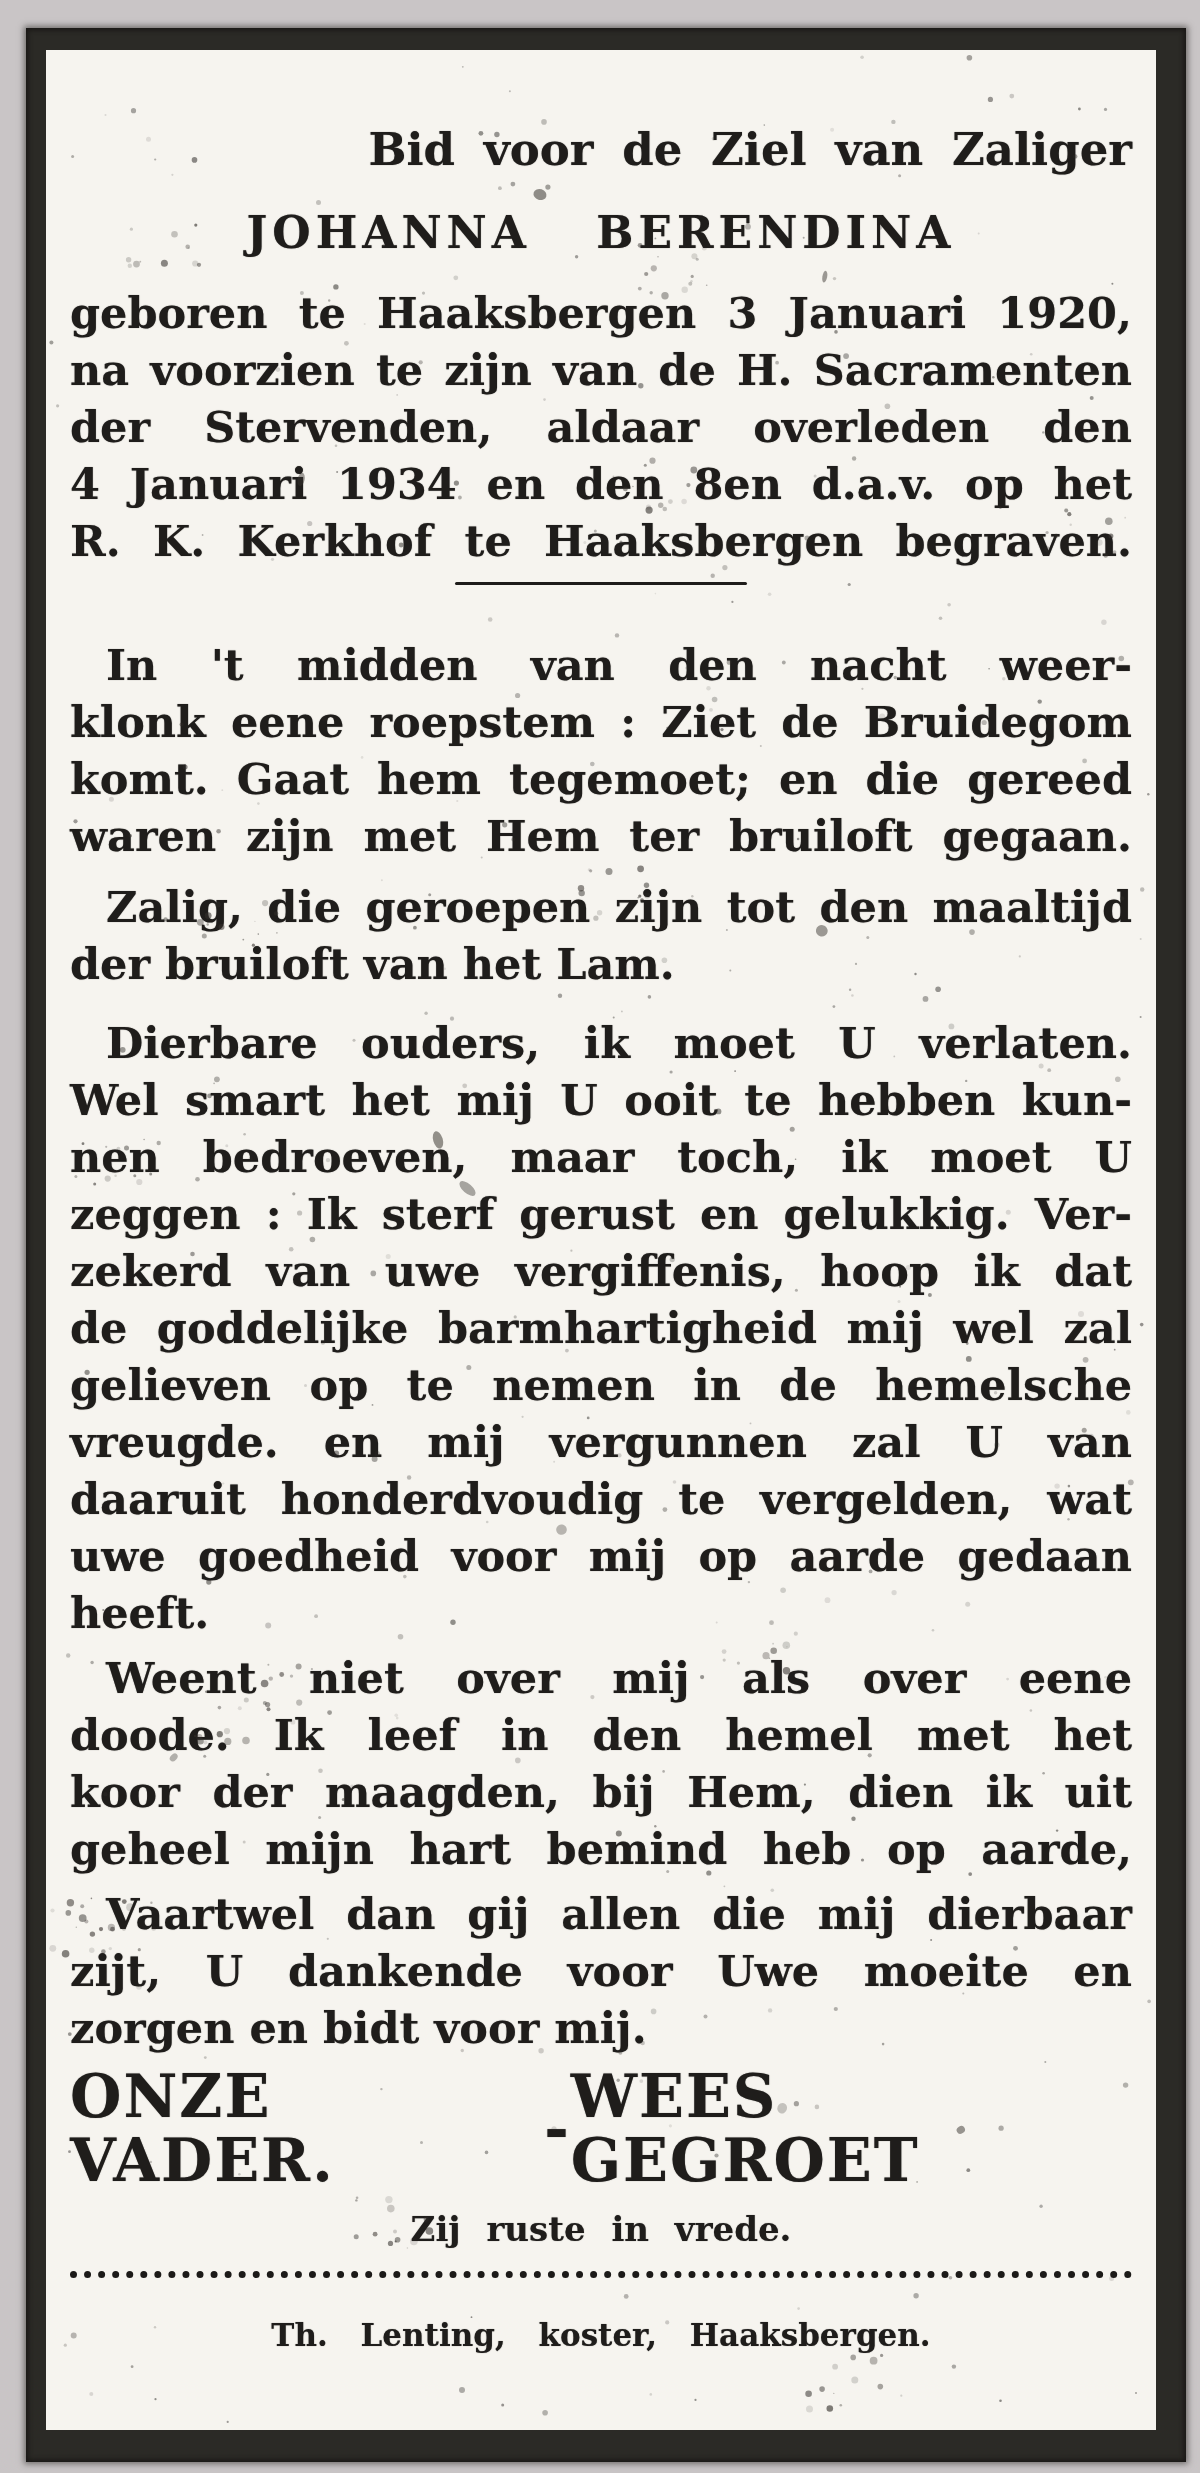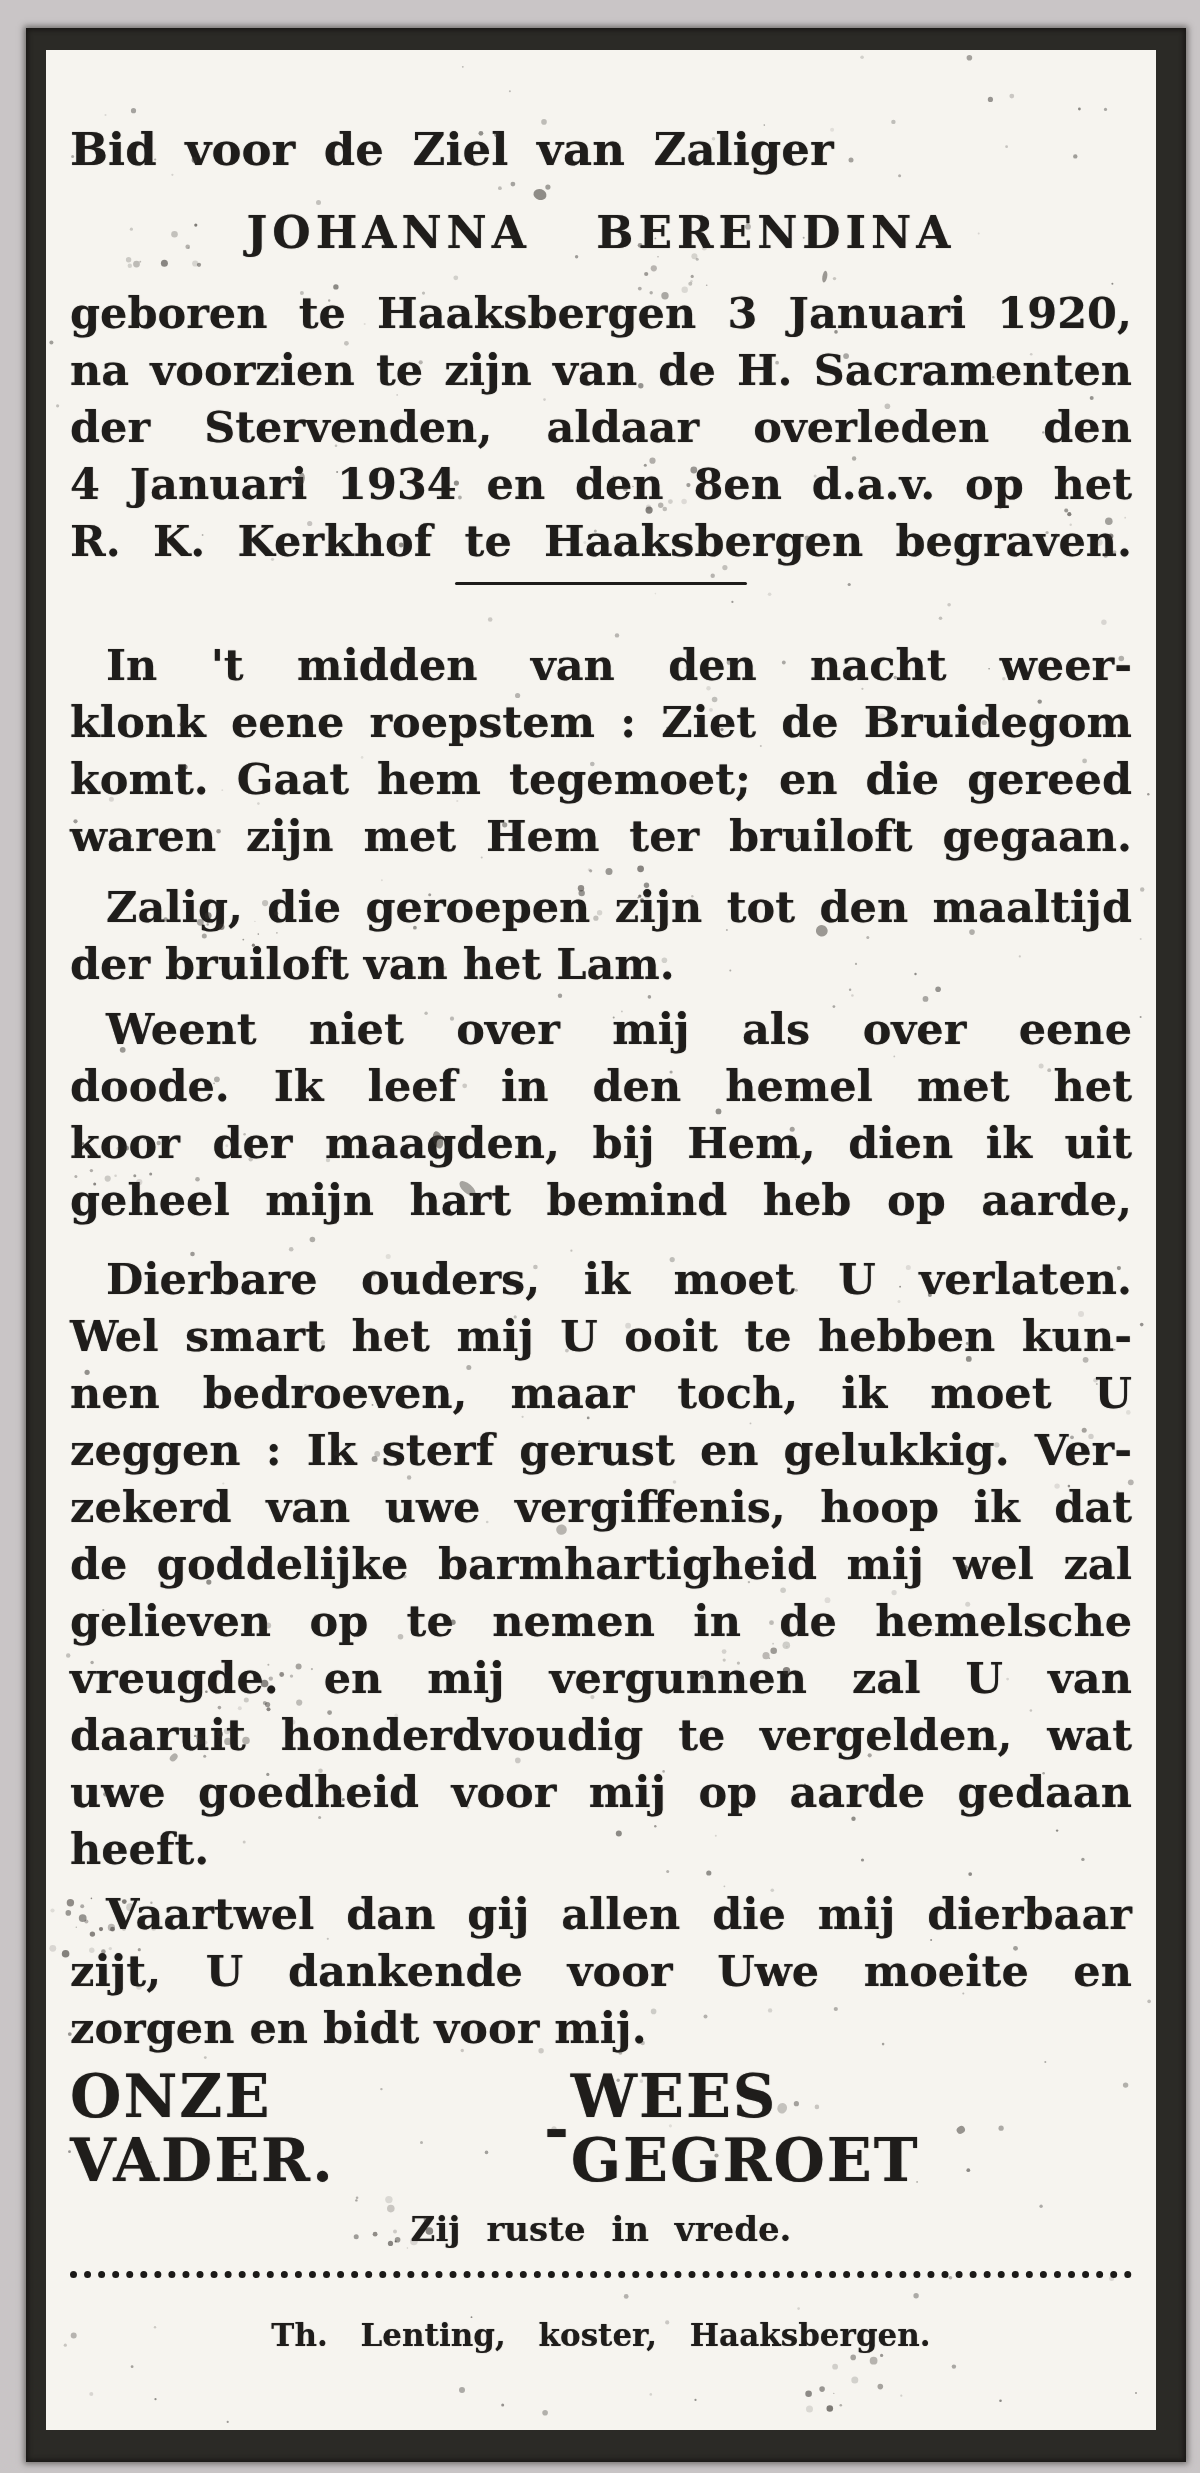--- a/index.html
+++ b/index.html
@@ -12,21 +12,21 @@
   body{width:1200px;height:2473px;overflow:hidden;background:var(--bg-gray);}
   .stage{position:relative;width:1200px;height:2473px;background:var(--bg-gray);
          font-family:"DejaVu Serif","Liberation Serif",serif;color:var(--ink);}
   .frame{position:absolute;left:26px;top:28px;width:1160px;height:2434px;
          background:var(--frame-black);
          box-shadow:0 0 6px 2px rgba(40,38,34,.55), inset 0 0 5px 2px rgba(20,18,16,.8);}
   .card{position:absolute;left:46px;top:50px;width:1110px;height:2380px;
         background:var(--card-white);box-sizing:border-box;padding:0 24px;
         text-shadow:0 0 1px rgba(30,28,26,.55);}
   .subheader{margin-top:73px;font-size:45px;line-height:54px;font-weight:bold;
-             text-align:left;word-spacing:13px;}
+             text-align:right;word-spacing:13px;}
   .name{font-size:44px;line-height:76px;font-weight:bold;text-align:center;
         letter-spacing:5px;word-spacing:45px;}
   .name2{letter-spacing:6px;}
   .name-block{margin-top:18px;}
   .para{font-size:43px;font-weight:bold;}
   .line{line-height:57px;height:57px;white-space:nowrap;}
   .jl{text-align:justify;text-align-last:justify;}
   .ll{text-align:left;text-align-last:left;}
   .ind{text-indent:36px;}
   .p-a{margin-top:14px;}
@@ -75,39 +75,39 @@
       <div class="line jl">klonk eene roepstem : Ziet de Bruidegom</div>
       <div class="line jl">komt. Gaat hem tegemoet; en die gereed</div>
       <div class="line jl">waren zijn met Hem ter bruiloft gegaan.</div>
     </div>
 
     <div class="para p-c">
       <div class="line jl ind">Zalig, die geroepen zijn tot den maaltijd</div>
       <div class="line ll">der bruiloft van het Lam.</div>
     </div>
 
-    <div class="para p-e">
-      <div class="line jl ind">Weent niet over mij als over eene</div>
-      <div class="line jl">doode. Ik leef in den hemel met het</div>
-      <div class="line jl">koor der maagden, bij Hem, dien ik uit</div>
-      <div class="line jl">geheel mijn hart bemind heb op aarde,</div>
-    </div>
-
     <div class="para p-d">
       <div class="line jl ind">Dierbare ouders, ik moet U verlaten.</div>
       <div class="line jl">Wel smart het mij U ooit te hebben kun-</div>
       <div class="line jl">nen bedroeven, maar toch, ik moet U</div>
       <div class="line jl">zeggen : Ik sterf gerust en gelukkig. Ver-</div>
       <div class="line jl">zekerd van uwe vergiffenis, hoop ik dat</div>
       <div class="line jl">de goddelijke barmhartigheid mij wel zal</div>
       <div class="line jl">gelieven op te nemen in de hemelsche</div>
       <div class="line jl">vreugde. en mij vergunnen zal U van</div>
       <div class="line jl">daaruit honderdvoudig te vergelden, wat</div>
       <div class="line jl">uwe goedheid voor mij op aarde gedaan</div>
       <div class="line ll">heeft.</div>
+    </div>
+
+    <div class="para p-e">
+      <div class="line jl ind">Weent niet over mij als over eene</div>
+      <div class="line jl">doode. Ik leef in den hemel met het</div>
+      <div class="line jl">koor der maagden, bij Hem, dien ik uit</div>
+      <div class="line jl">geheel mijn hart bemind heb op aarde,</div>
     </div>
 
     <div class="para p-f">
       <div class="line jl ind">Vaartwel dan gij allen die mij dierbaar</div>
       <div class="line jl">zijt, U dankende voor Uwe moeite en</div>
       <div class="line ll">zorgen en bidt voor mij.</div>
     </div>
 
     <div class="prayer">
       <span>ONZE VADER.</span>

